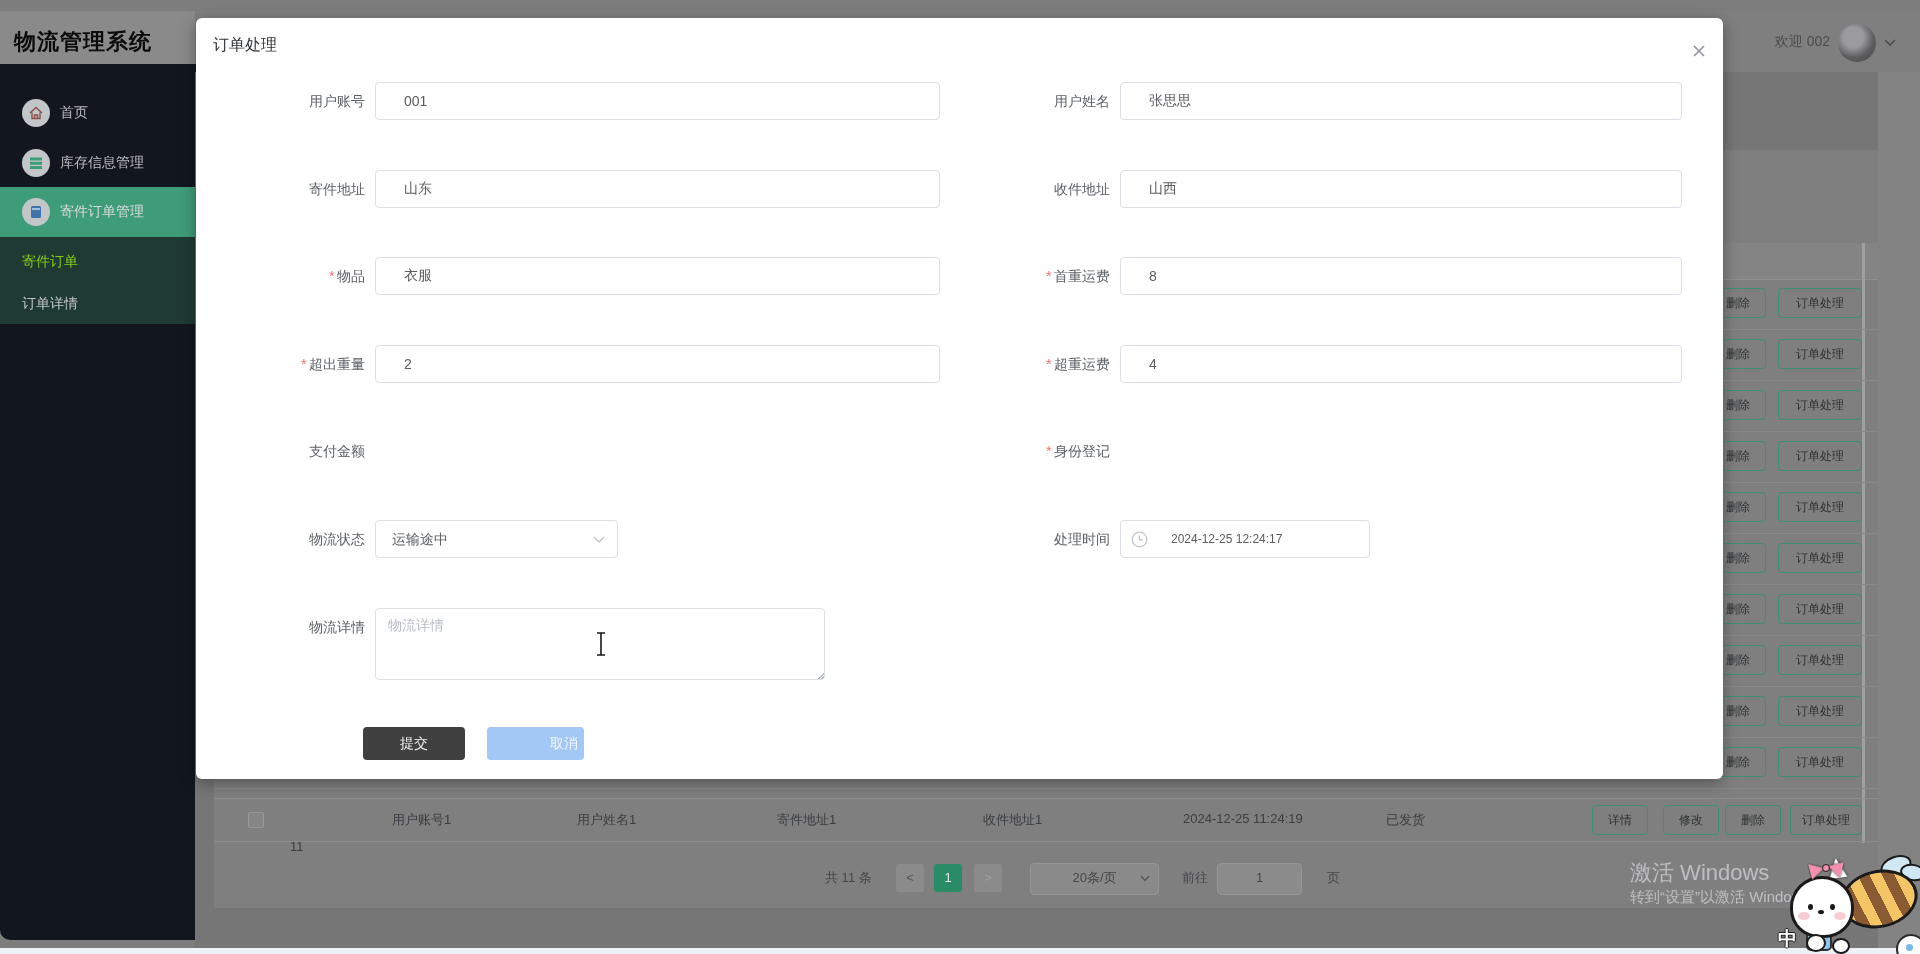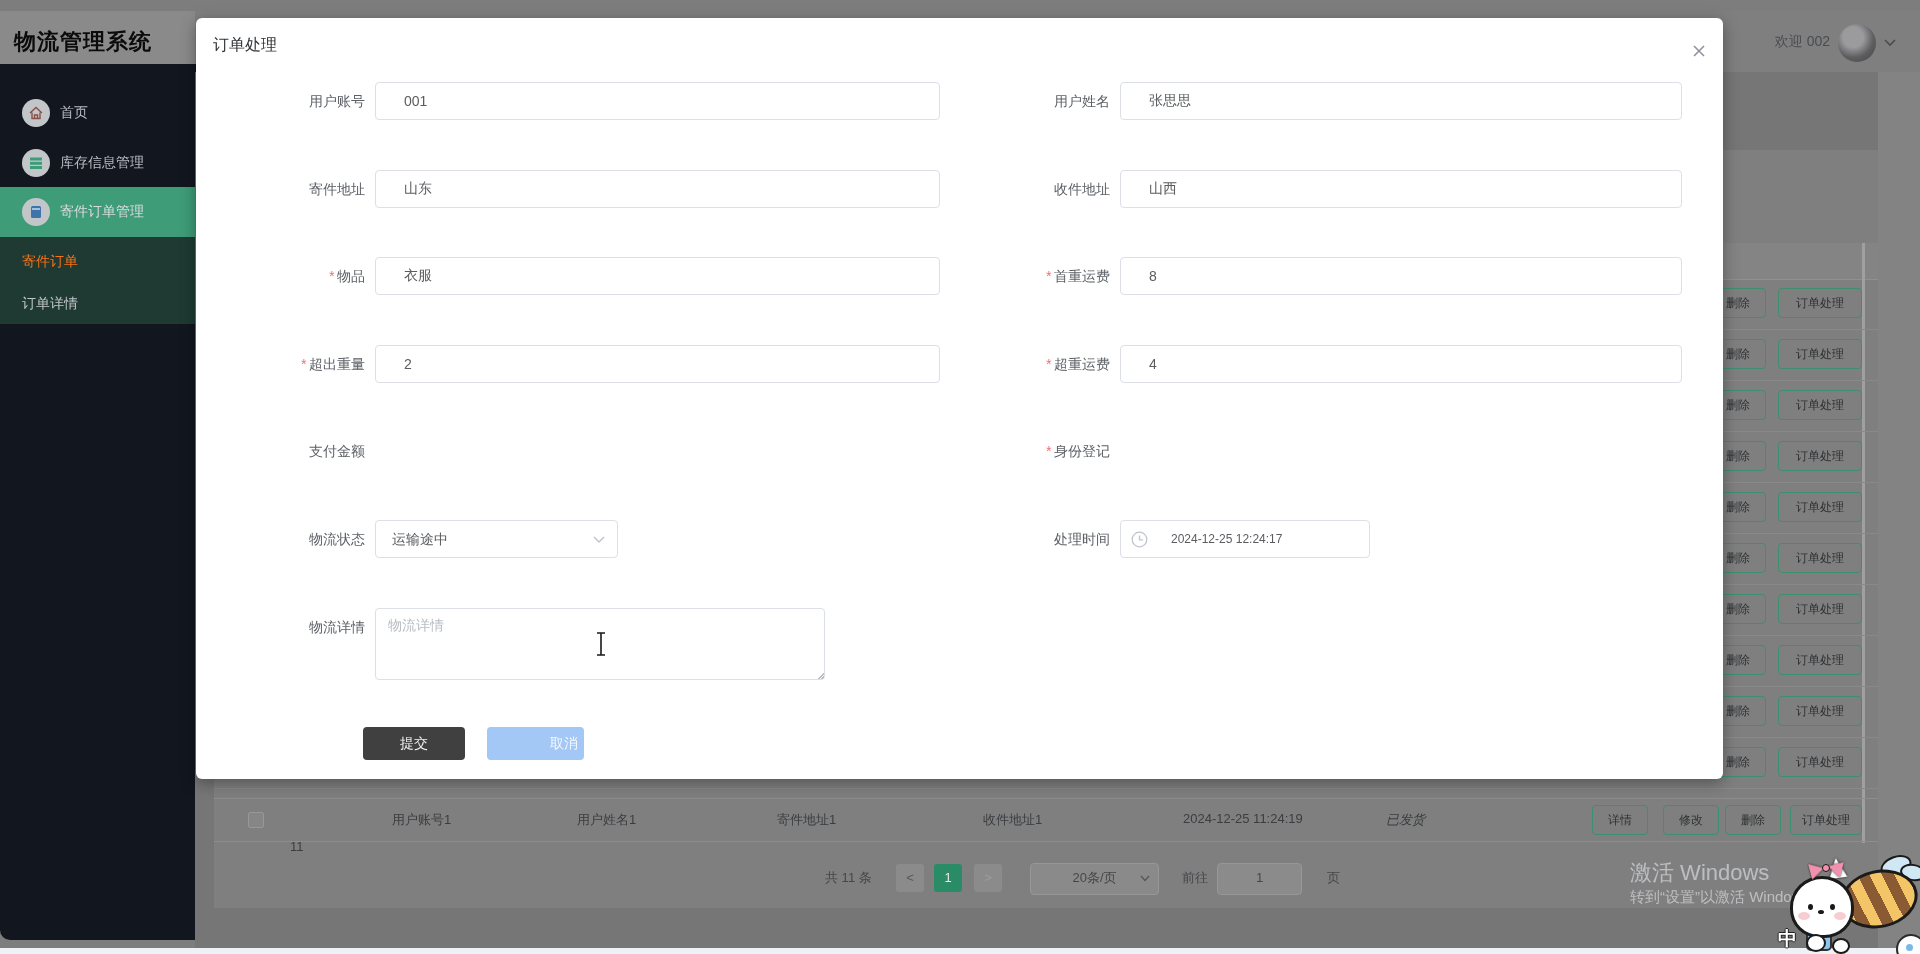--- a/index.html
+++ b/index.html
@@ -15,21 +15,21 @@
           background:radial-gradient(circle at 40% 35%,#9b9b9d 0 30%,#5e5e60 60%,#444 100%);}
   .hdr-chev{position:absolute;right:24px;top:28px;width:12px;height:8px;}
 
   .sidebar{position:absolute;left:0;top:64px;width:209px;height:876px;background:#12161f;border-radius:0 0 0 10px;}
   .mitem{position:absolute;left:0;width:195px;height:50px;display:flex;align-items:center;color:#b9bdc2;font-size:14px;}
   .mitem .circ{width:28px;height:28px;border-radius:50%;background:#c3c6c9;margin-left:22px;margin-right:10px;
                display:flex;align-items:center;justify-content:center;flex:none;}
   .mitem.active{background:#3E9C78;color:#d8dbde;}
   .submenu{position:absolute;left:0;top:173px;width:195px;height:87px;background:#1e3a33;}
   .sitem{position:absolute;left:22px;font-size:14px;color:#c2c6c9;}
-  .sitem.green{color:#f97316;}
+  .sitem.green{color:#84cc16;}
 
   .content{position:absolute;left:195px;top:72px;width:1725px;height:876px;background:#767676;border-radius:0 0 10px 0;}
   .card{position:absolute;left:214px;top:150px;width:1664px;height:758px;background:#7f7f7f;}
   .thead{position:absolute;left:214px;top:243px;width:1664px;height:36px;background:#848484;border-bottom:1px solid #909090;}
   .card-edge{position:absolute;left:1862px;top:243px;width:3px;height:600px;background:#a0a0a0;}
   .rightstrip{position:absolute;left:1878px;top:72px;width:42px;height:876px;background:#838383;}
 
   .bgrow{position:absolute;left:214px;width:1664px;height:51px;border-bottom:1px solid #898989;}
   .tbtn{position:absolute;top:10px;height:30px;background:transparent;border:1px solid #3d8f6f;border-radius:4px;
         font-size:12px;color:#2f3133;font-family:inherit;padding:0;}
@@ -219,21 +219,21 @@
     </div>
 
   <div class="row11">
     <span class="chk"></span>
     <span class="cell" style="left:76px;width:30px;text-align:left;margin-top:28px;">11</span>
     <span class="cell" style="left:178px;">用户账号1</span>
     <span class="cell" style="left:363px;">用户姓名1</span>
     <span class="cell" style="left:563px;">寄件地址1</span>
     <span class="cell" style="left:769px;">收件地址1</span>
     <span class="cell" style="left:969px;">2024-12-25 11:24:19</span>
-    <span class="cell" style="left:1172px;font-style:italic;">已发货</span>
+    <span class="cell" style="left:1172px;">已发货</span>
     <button class="tbtn" style="left:1378px;width:56px;">详情</button>
     <button class="tbtn" style="left:1449px;width:56px;">修改</button>
     <button class="tbtn" style="left:1511px;width:56px;">删除</button>
     <button class="tbtn" style="left:1576px;width:72px;">订单处理</button>
   </div>
 
   <span class="pag" style="left:825px;top:869px;">共 11 条</span>
   <span class="pbtn" style="left:896px;top:864px;">&lt;</span>
   <span class="pbtn on" style="left:934px;top:864px;">1</span>
   <span class="pbtn dis" style="left:974px;top:864px;">&gt;</span>

